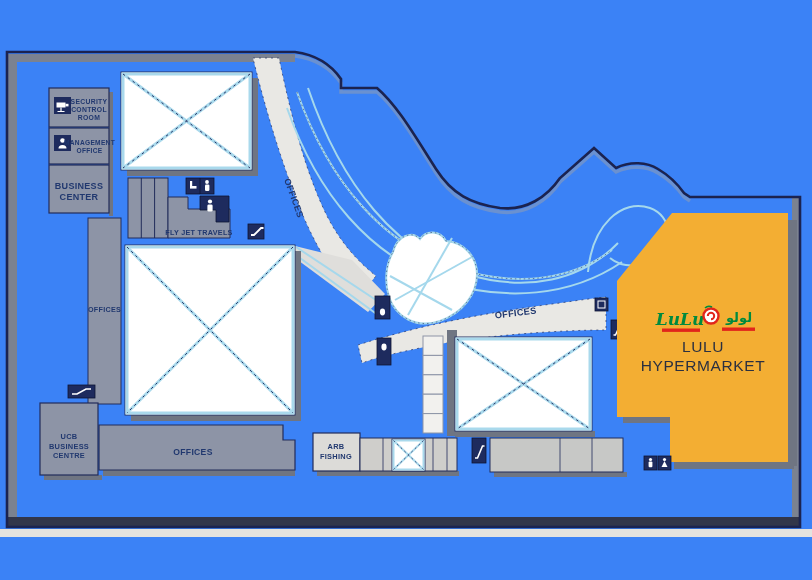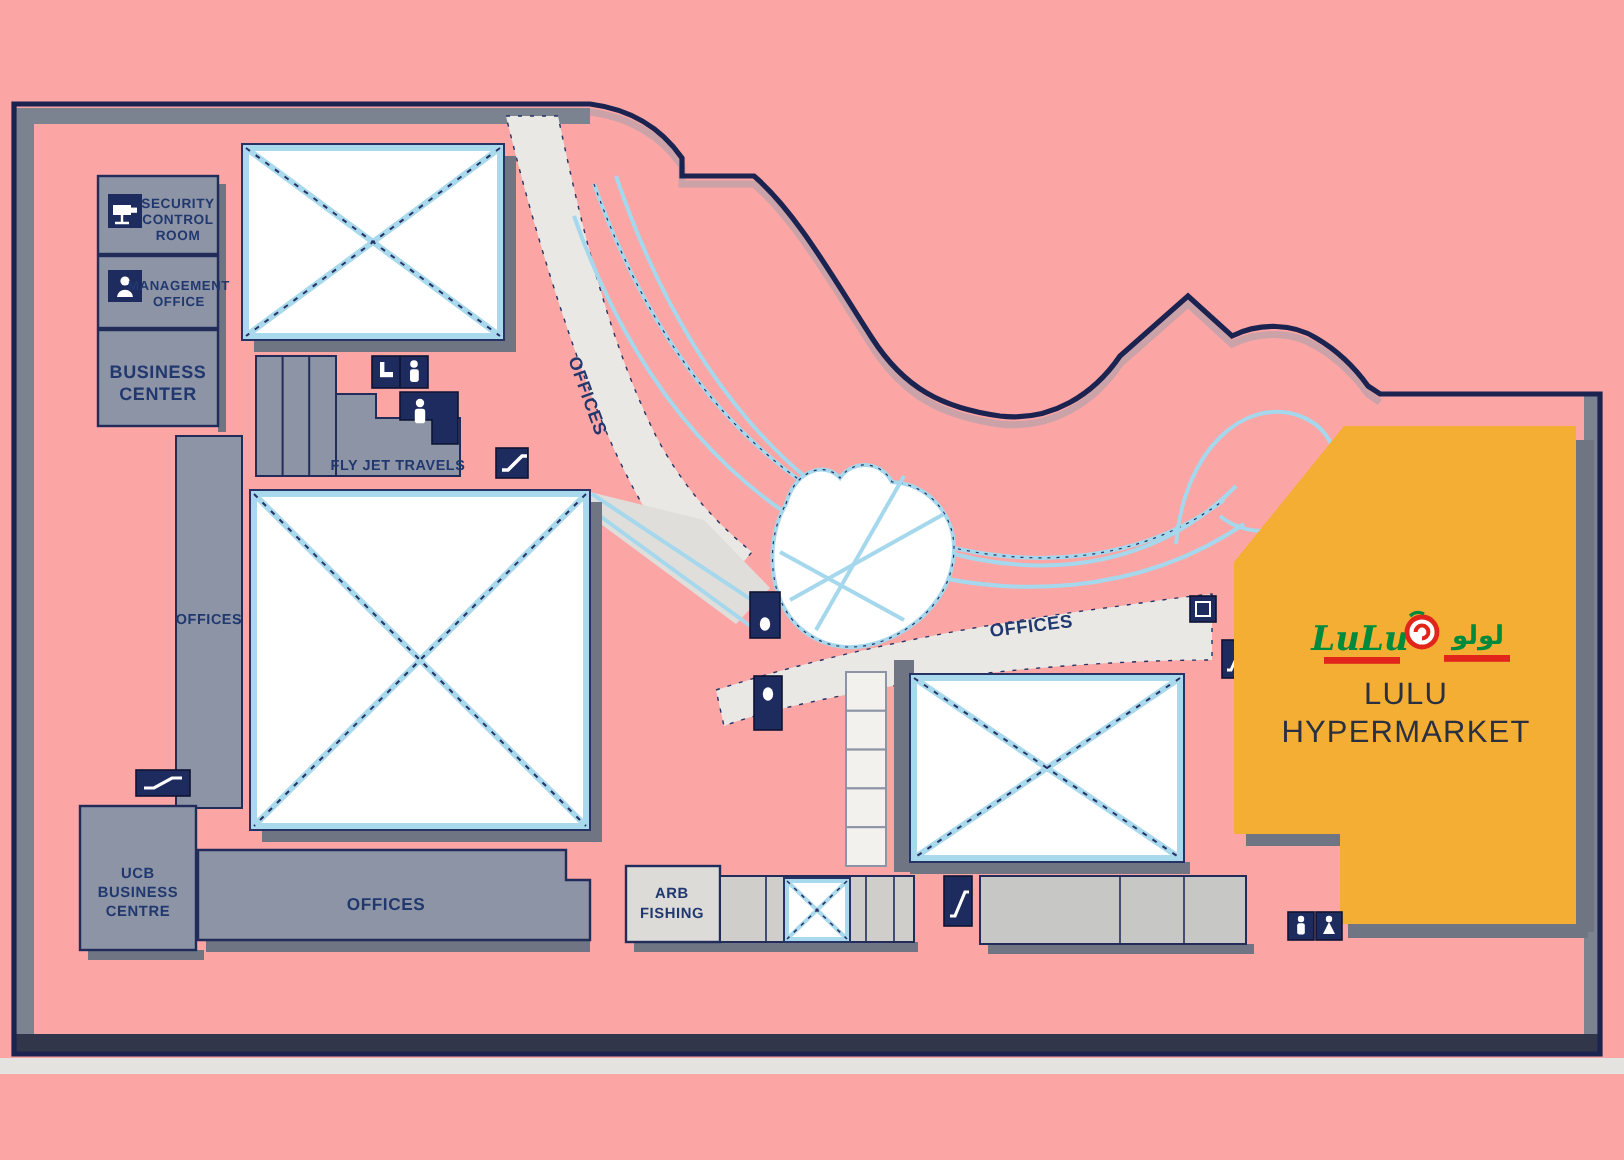--- a/index.html
+++ b/index.html
@@ -1,16 +1,16 @@
 <!DOCTYPE html>
 <html><head>
 <meta charset="utf-8">
 <style>
   html,body{margin:0;padding:0;background:#ffffff;}
-  .stage{position:relative;width:812px;height:580px;background:#fca5a5;overflow:hidden;
+  .stage{position:relative;width:812px;height:580px;background:#3b82f6;overflow:hidden;
          font-family:"Liberation Sans", sans-serif;text-align:right;}
   svg{position:absolute;left:0;top:0;}
   text{fill:#21386f;font-family:"Liberation Sans", sans-serif;font-weight:bold;}
   .lbl{letter-spacing:.3px;}
   .logo-latin{font-family:"DejaVu Serif", serif;font-style:italic;font-weight:bold;fill:#008a3e;}
   .logo-arabic{font-family:"DejaVu Sans", sans-serif;font-weight:bold;fill:#008a3e;}
   .store-name{fill:#2b3040;font-weight:500;letter-spacing:.6px;}
 </style>
 </head>
 <body>

